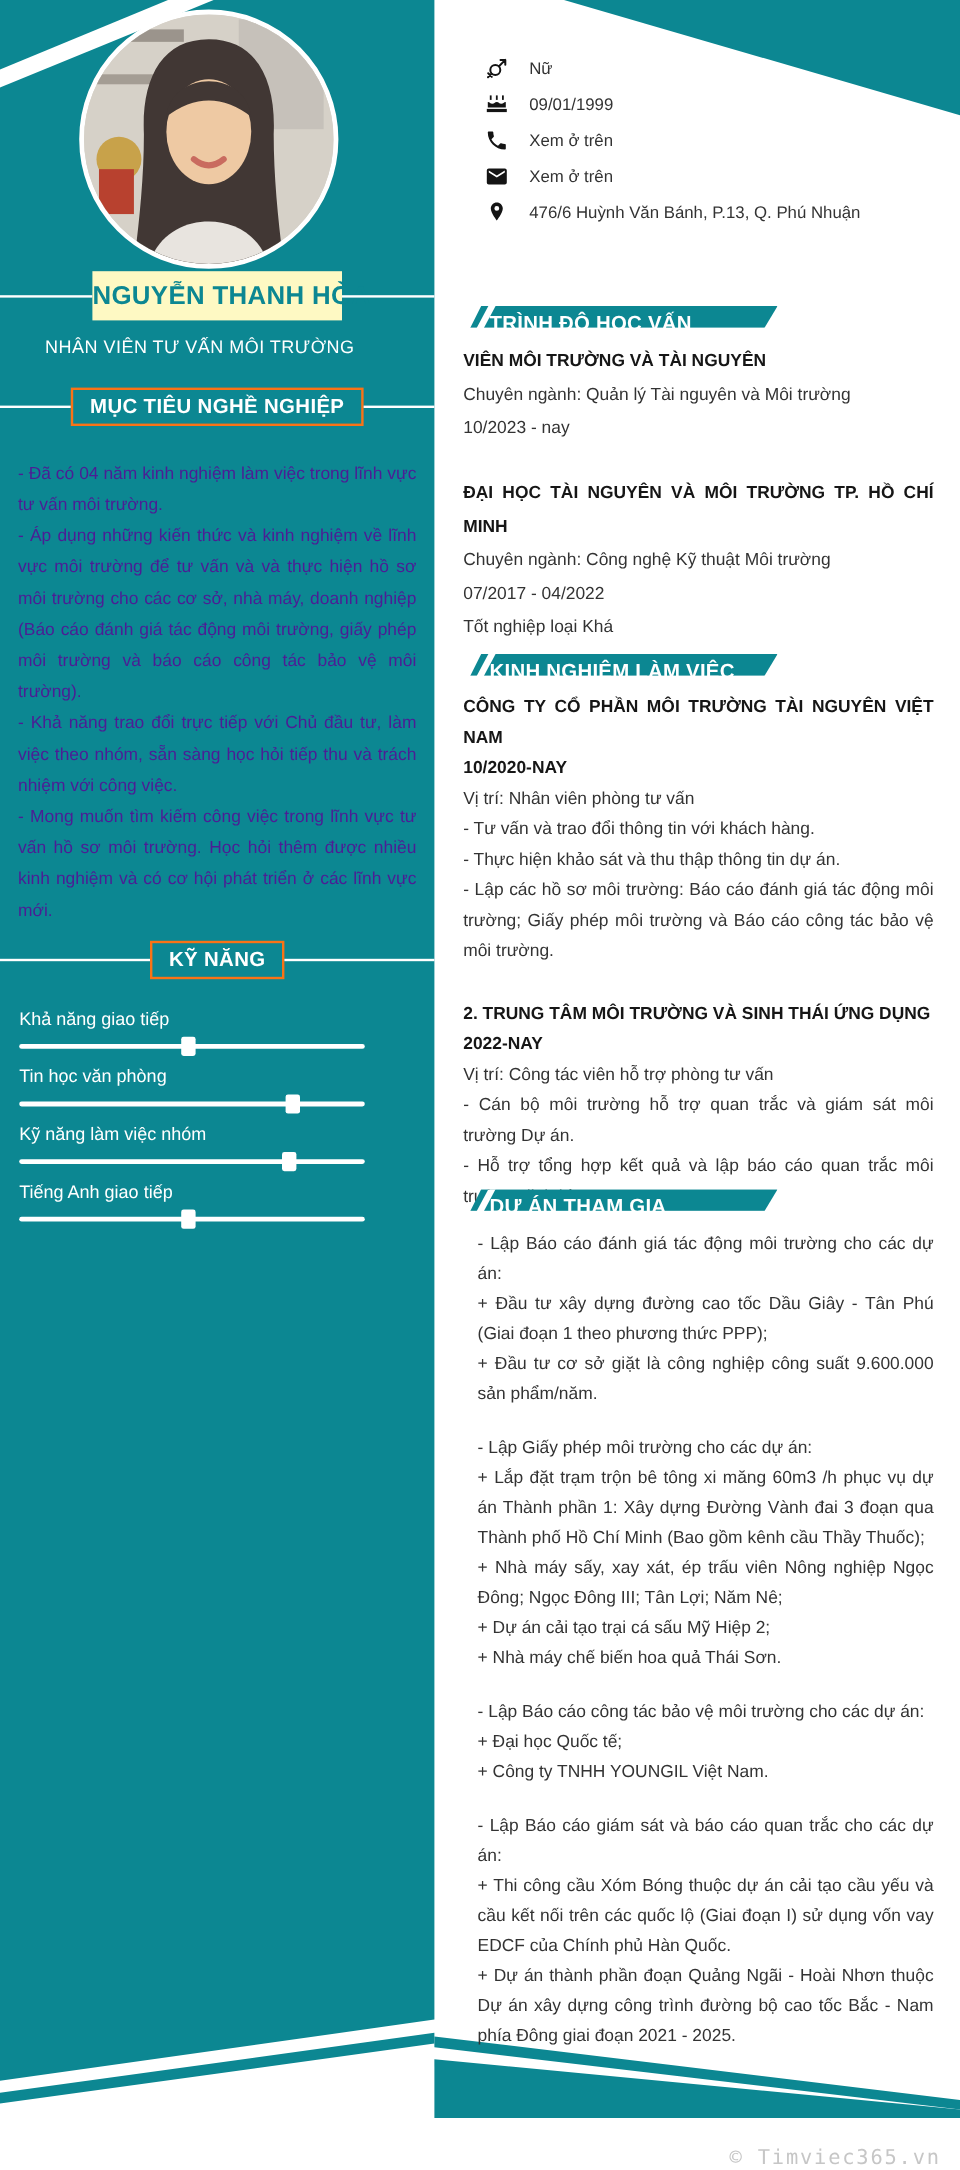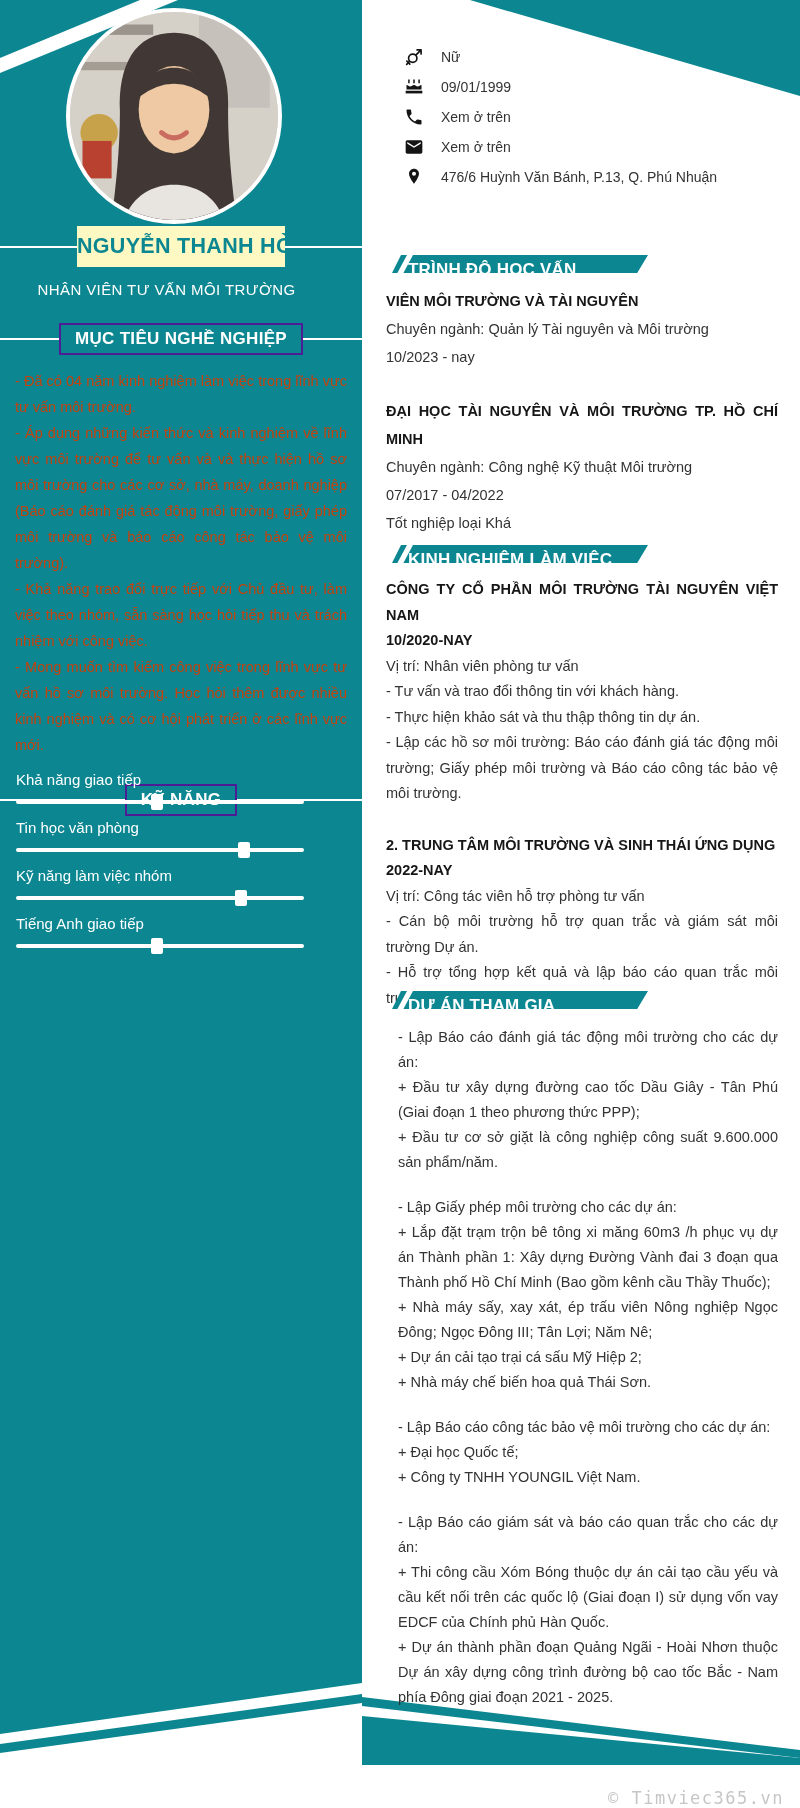--- a/index.html
+++ b/index.html
@@ -22,33 +22,33 @@
   .name-row::before,.name-row::after{ content:""; flex:1 1 auto; height:2px; background:#fff; }
   .name-box{
     width:208px; background:#fef9c3; color:var(--teal); font-weight:bold; font-size:21.5px;
     text-align:center; padding:8px 0; letter-spacing:.3px; white-space:nowrap;
   }
   .job-title{ position:absolute; top:281px; left:0; width:333px; text-align:center; font-size:15px; letter-spacing:.4px; }
 
   .side-heading-row{ position:absolute; left:0; width:362px; display:flex; align-items:center; }
   .side-heading-row::before,.side-heading-row::after{ content:""; flex:1 1 auto; height:2px; background:#fff; }
   .side-heading-box{
-    border:2px solid #4c1d95; font-weight:bold; font-size:17px; padding:4px 14px;
+    border:2px solid #f97316; font-weight:bold; font-size:17px; padding:4px 14px;
     white-space:nowrap; letter-spacing:.3px;text-align:center;
   }
   #objective-heading{ top:323px; }
   #skills-heading{ top:784px; }
 
   .objective-text{
-    position:absolute; top:368px; left:15px; width:332px;
-    font-size:14.5px; line-height:26px; text-align:justify; color:#c2410c;
+    position:absolute; top:382px; left:15px; width:332px;
+    font-size:14.5px; line-height:26px; text-align:justify; color:#4c1d95;
   }
   .objective-text p{ margin:0; }
 
-  .skills-list{ position:absolute; top:770px; left:16px; width:288px; }
+  .skills-list{ position:absolute; top:840px; left:16px; width:288px; }
   .skill{ margin-bottom:8px; }
   .skill-label{ font-size:15px; line-height:20px; margin-bottom:4px; }
   .skill-track{ position:relative; height:16px; }
   .skill-track .track-line{ position:absolute; left:0; right:0; top:6px; height:4px; background:#fff; border-radius:2px; }
   .skill-track .handle{ position:absolute; top:0; width:12px; height:16px; background:#fff; border-radius:2px; }
 
   
   .right{ position:absolute; left:386px; top:0; width:392px; z-index:2; color:#333; }
   .contact{ position:absolute; top:42px; left:18px; width:374px; }
   .contact-row{ display:flex; align-items:center; height:30px; }

